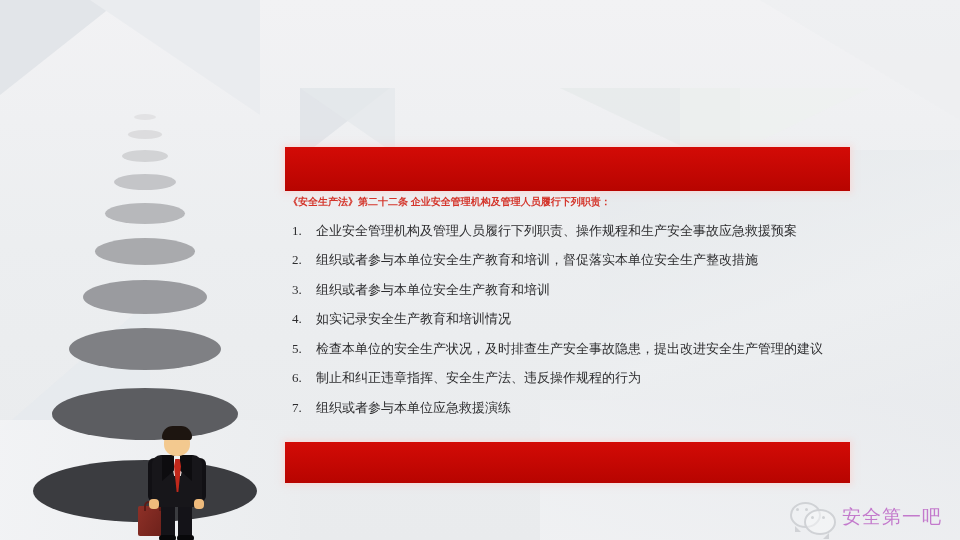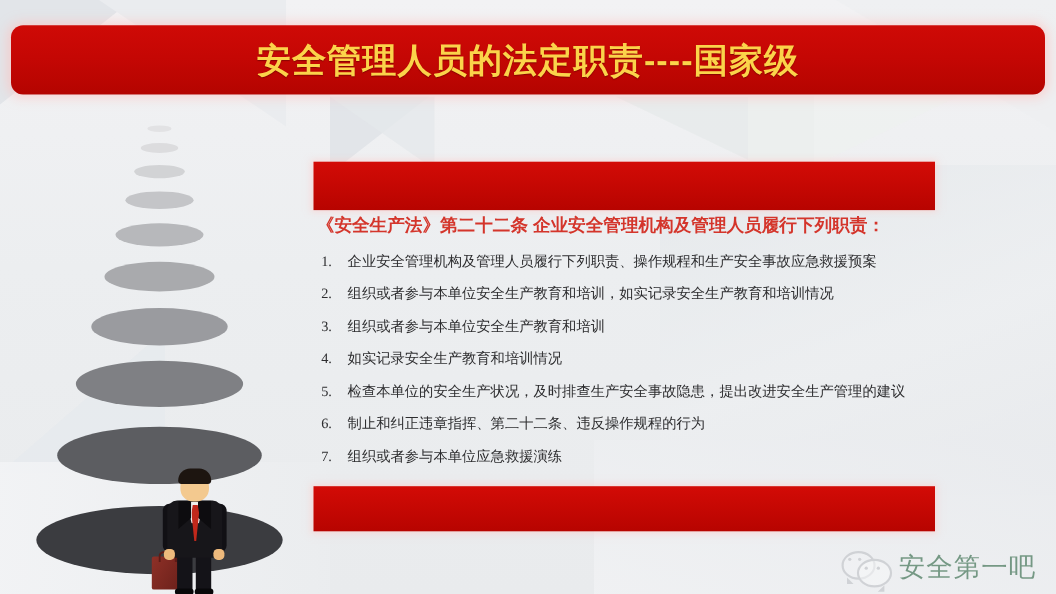--- a/index.html
+++ b/index.html
@@ -146,21 +146,21 @@
     background: linear-gradient(180deg,#d30b06,#b70400);
     box-shadow: 0 0 6px 2px rgba(255,200,196,.5);
   }
 
   .content {
     position: absolute;
     left: 288px; top: 195px; width: 575px;
   }
   .content-heading {
     color: #d4352b;
-    font-size: 16px;
+    font-size: 10px;
     font-weight: bold;
     margin-bottom: 13px;
     white-space: nowrap;
   }
   ol.dutylist {
     list-style: none;
     margin: 0;
     padding: 0;
     counter-reset: duty;
   }
@@ -211,22 +211,22 @@
   .wx-front::after {
     content:""; position:absolute; right:5px; bottom:-6px;
     border-right:6px solid #b9bcc0; border-top:6px solid transparent;
   }
   .wx-dot { position:absolute; width:3px; height:3px; border-radius:50%; background:#b9bcc0; }
   .d1 { left:6px;  top:6px; }
   .d2 { left:15px; top:6px; }
   .d3 { left:21px; top:14px; }
   .d4 { left:32px; top:14px; }
   .watermark-text {
-    color: #14532d;
-    font-size: 24px;
+    color: #a21caf;
+    font-size: 19px;
     letter-spacing: 1px;
     white-space: nowrap;
     font-family: Liberation Mono, monospace;
   }
 </style>
 </head>
 <body>
 
 <div id="slide">
 
@@ -236,23 +236,20 @@
   <div class="facet f11"></div>
   <div class="facet f3"></div>
   <div class="facet f4"></div>
   <div class="facet f5"></div>
   <div class="facet f6"></div>
   <div class="facet f7"></div>
   <div class="facet f8"></div>
   <div class="facet f9"></div>
   <div class="facet f10"></div>
 
-  <div class="title-banner">
-    <div class="title-text">安全管理人员的法定职责----国家级</div>
-  </div>
 
   <div class="illus">
     <div id="steps-holder">
         <div class="step" style="width: 22px; height: 6px; top: 14px; background: rgb(226, 226, 228);"></div>
         <div class="step" style="width: 34px; height: 9px; top: 30px; background: rgb(220, 220, 222);"></div>
         <div class="step" style="width: 46px; height: 12px; top: 50px; background: rgb(210, 211, 213);"></div>
         <div class="step" style="width: 62px; height: 16px; top: 74px; background: rgb(196, 197, 200);"></div>
         <div class="step" style="width: 80px; height: 21px; top: 103px; background: rgb(183, 184, 187);"></div>
         <div class="step" style="width: 100px; height: 27px; top: 138px; background: rgb(169, 170, 173);"></div>
         <div class="step" style="width: 124px; height: 34px; top: 180px; background: rgb(154, 155, 159);"></div>
@@ -282,25 +279,25 @@
     </div>
   </div>
 
   <div class="bar-top"></div>
   <div class="bar-bottom"></div>
 
   <div class="content">
     <div class="content-heading">《安全生产法》第二十二条  企业安全管理机构及管理人员履行下列职责：</div>
     <ol class="dutylist" id="duty-list">
         <li>企业安全管理机构及管理人员履行下列职责、操作规程和生产安全事故应急救援预案</li>
-        <li>组织或者参与本单位安全生产教育和培训，如实记录安全生产教育和培训情况</li>
+        <li>组织或者参与本单位安全生产教育和培训，督促落实本单位安全生产整改措施</li>
         <li>组织或者参与本单位安全生产教育和培训</li>
         <li>如实记录安全生产教育和培训情况</li>
         <li>检查本单位的安全生产状况，及时排查生产安全事故隐患，提出改进安全生产管理的建议</li>
-        <li>制止和纠正违章指挥、第二十二条、违反操作规程的行为</li>
+        <li>制止和纠正违章指挥、安全生产法、违反操作规程的行为</li>
         <li>组织或者参与本单位应急救援演练</li>
       </ol>
   </div>
 
   <div class="watermark">
     <div class="wechat-icon">
       <div class="wx-back"></div>
       <div class="wx-front"></div>
       <div class="wx-dot d1"></div>
       <div class="wx-dot d2"></div>

